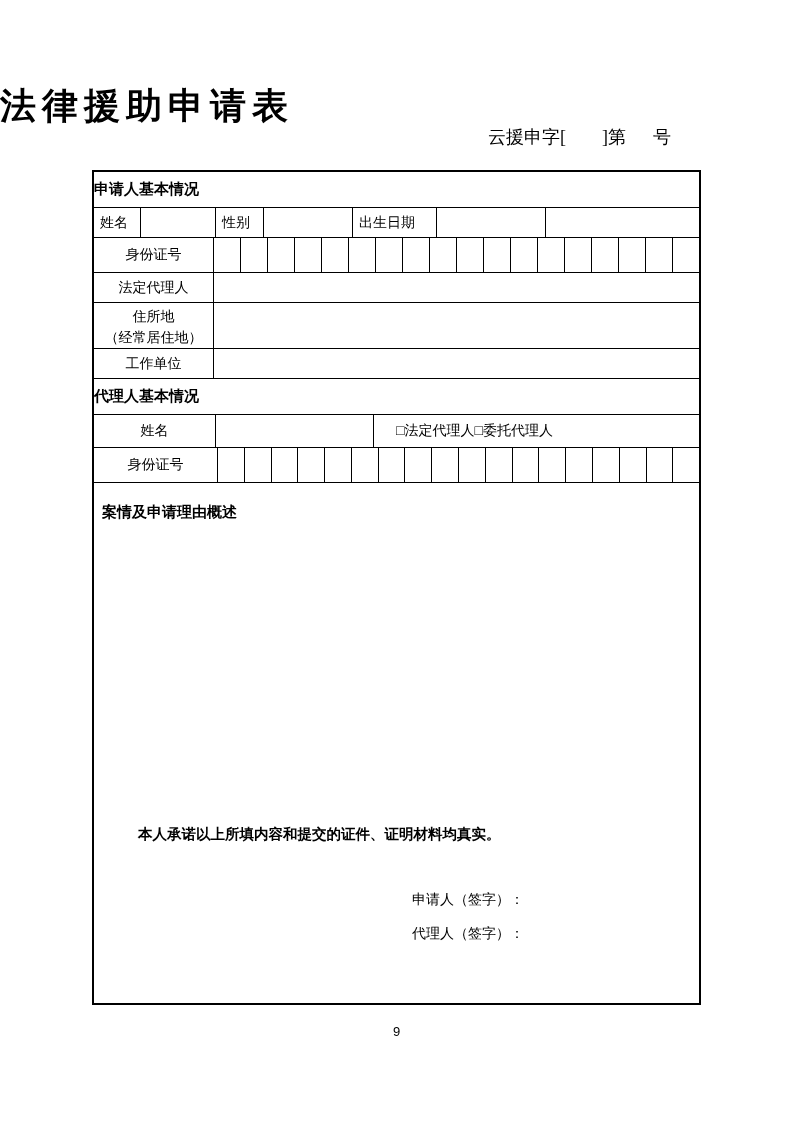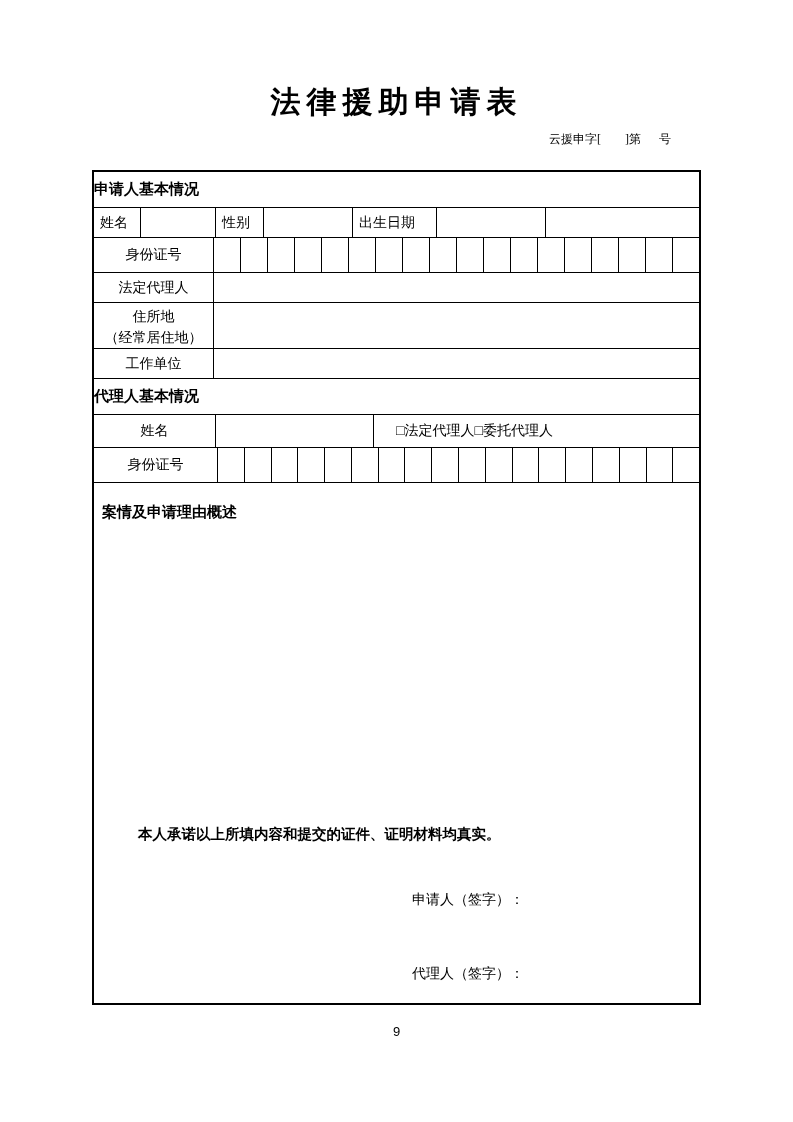--- a/index.html
+++ b/index.html
@@ -11,30 +11,30 @@
     margin: 0 auto;
     background: #ffffff;
     font-family: "Liberation Serif", "DejaVu Serif", serif;
     color: #000;
   }
   .doc-title {
     position: absolute;
     top: 82px;
     left: 0;
     width: 100%;
-    text-align: center;
-    font-size: 30px;
+    text-align: left;
+    font-size: 36px;
     font-weight: bold;
     letter-spacing: 6px;
   }
   .doc-number {
     position: absolute;
-    top: 131px;
+    top: 125px;
     right: 122px;
-    font-size: 12px;
+    font-size: 18px;
     white-space: pre;
     margin-left: 23px;
   }
   .form-table {
     position: absolute;
     left: 92px;
     top: 170px;
     width: 609px;
     height: 835px;
     border: 2px solid #000;
@@ -92,21 +92,20 @@
     position: absolute;
     top: 408px;
     left: 318px;
     font-size: 14px;
   }
   .sig-agent {
     position: absolute;
     top: 442px;
     left: 318px;
     font-size: 14px;
-    margin-top: 40px;
   }
   .page-number {
     position: absolute;
     top: 1024px;
     left: 0;
     width: 100%;
     text-align: center;
     font-size: 13px;
     font-family: "Liberation Sans", "DejaVu Sans", sans-serif;
   }

